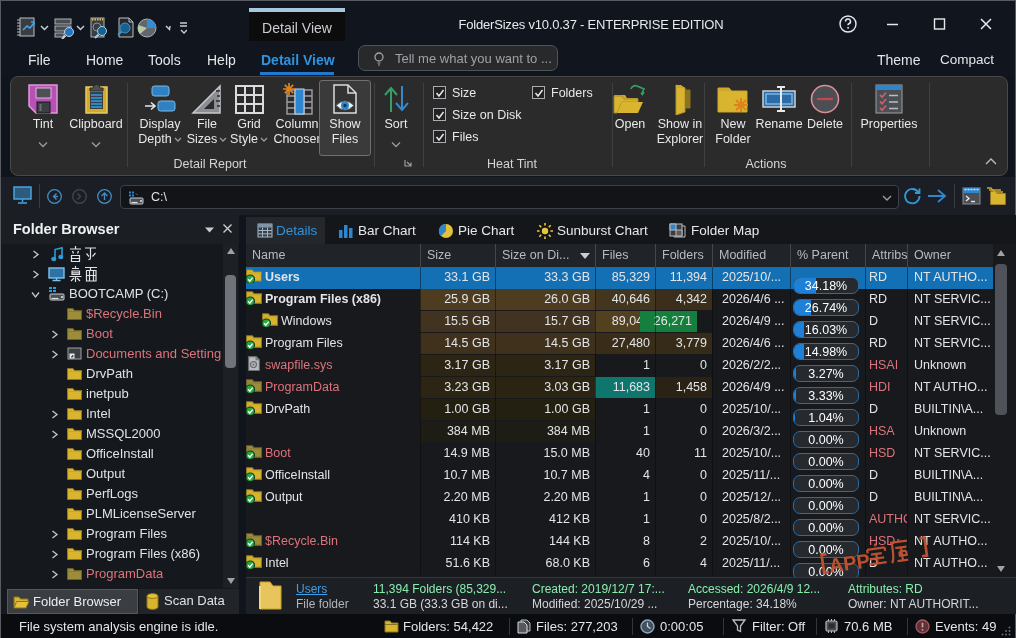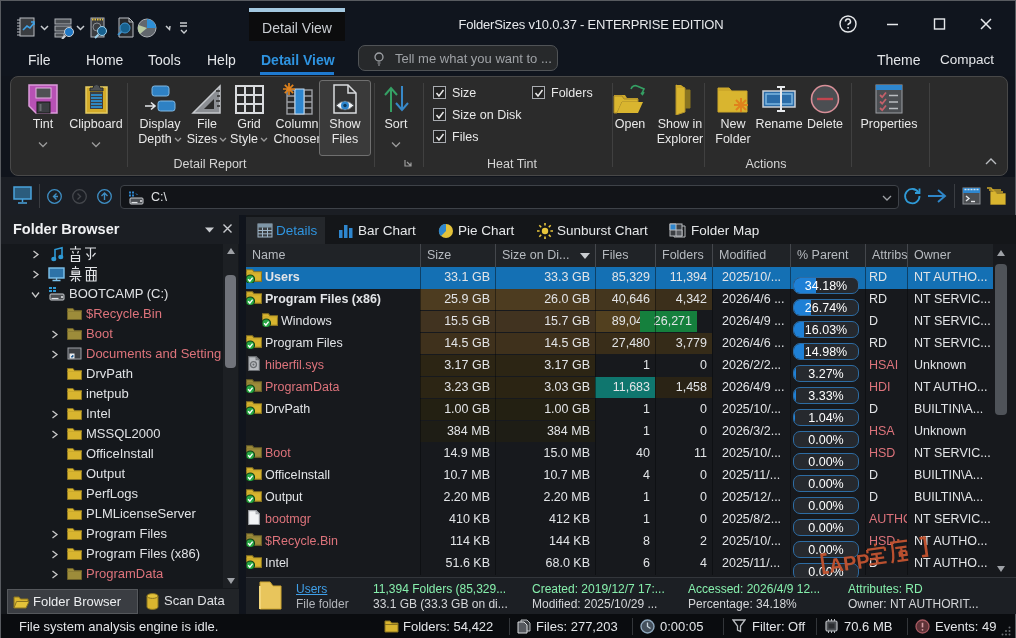--- a/index.html
+++ b/index.html
@@ -745,21 +745,21 @@
             <div class="ptxt">14.98%</div>
           </div>
 </div>
 <div class="grow" style="top:111px">
 <div class="gc num" style="left:174px;width:75px;background:#2c2514">3.17 GB</div>
 <div class="gc num" style="left:249px;width:100px;background:#2c2514">3.17 GB</div>
 <div class="gc num" style="left:349px;width:60px">1</div>
 <div class="gc num" style="left:409px;width:57px">0</div>
 <div class="gc" style="left:0;width:174px"><svg class="nic" width="16" height="16" viewBox="0 0 15 15">
               <use href="#sysfile"></use>
-            </svg><span class="pkk" style="position:absolute;left:19px">hiberfil.sys</span></div>
+            </svg><span class="pkk" style="position:absolute;left:19px">swapfile.sys</span></div>
 <div class="gc" style="left:476px;width:68px">2026/2/2...</div>
 <div class="gc" style="left:623px;width:38px"><span class="pkk">HSAI</span></div>
 <div class="gc" style="left:668px;width:79px">Unknown</div>
 <div class="pbar" style="left:547px;width:66px">
             <div class="pfill" style="width:2px"></div>
             <div class="ptxt">3.27%</div>
           </div>
 </div>
 <div class="grow" style="top:133px">
 <div class="gc num" style="left:174px;width:75px;background:#2c2514">3.23 GB</div>
@@ -853,23 +853,20 @@
 <div class="gc" style="left:668px;width:79px">BUILTIN\A...</div>
 <div class="pbar" style="left:547px;width:66px">
             <div class="ptxt">0.00%</div>
           </div>
 </div>
 <div class="grow" style="top:265px">
 <div class="gc num" style="left:174px;width:75px">410 KB</div>
 <div class="gc num" style="left:249px;width:100px">412 KB</div>
 <div class="gc num" style="left:349px;width:60px">1</div>
 <div class="gc num" style="left:409px;width:57px">0</div>
-<div class="gc" style="left:0;width:174px"><svg class="nic" width="16" height="16" viewBox="0 0 15 15">
-              <use href="#plainfile"></use>
-            </svg><span class="pkk" style="position:absolute;left:19px">bootmgr</span></div>
 <div class="gc" style="left:476px;width:68px">2025/8/2...</div>
 <div class="gc" style="left:623px;width:38px"><span class="pkk">AUTHO</span></div>
 <div class="gc" style="left:668px;width:79px">NT SERVIC...</div>
 <div class="pbar" style="left:547px;width:66px">
             <div class="ptxt">0.00%</div>
           </div>
 </div>
 <div class="grow" style="top:287px">
 <div class="gc num" style="left:174px;width:75px">114 KB</div>
 <div class="gc num" style="left:249px;width:100px">144 KB</div>

